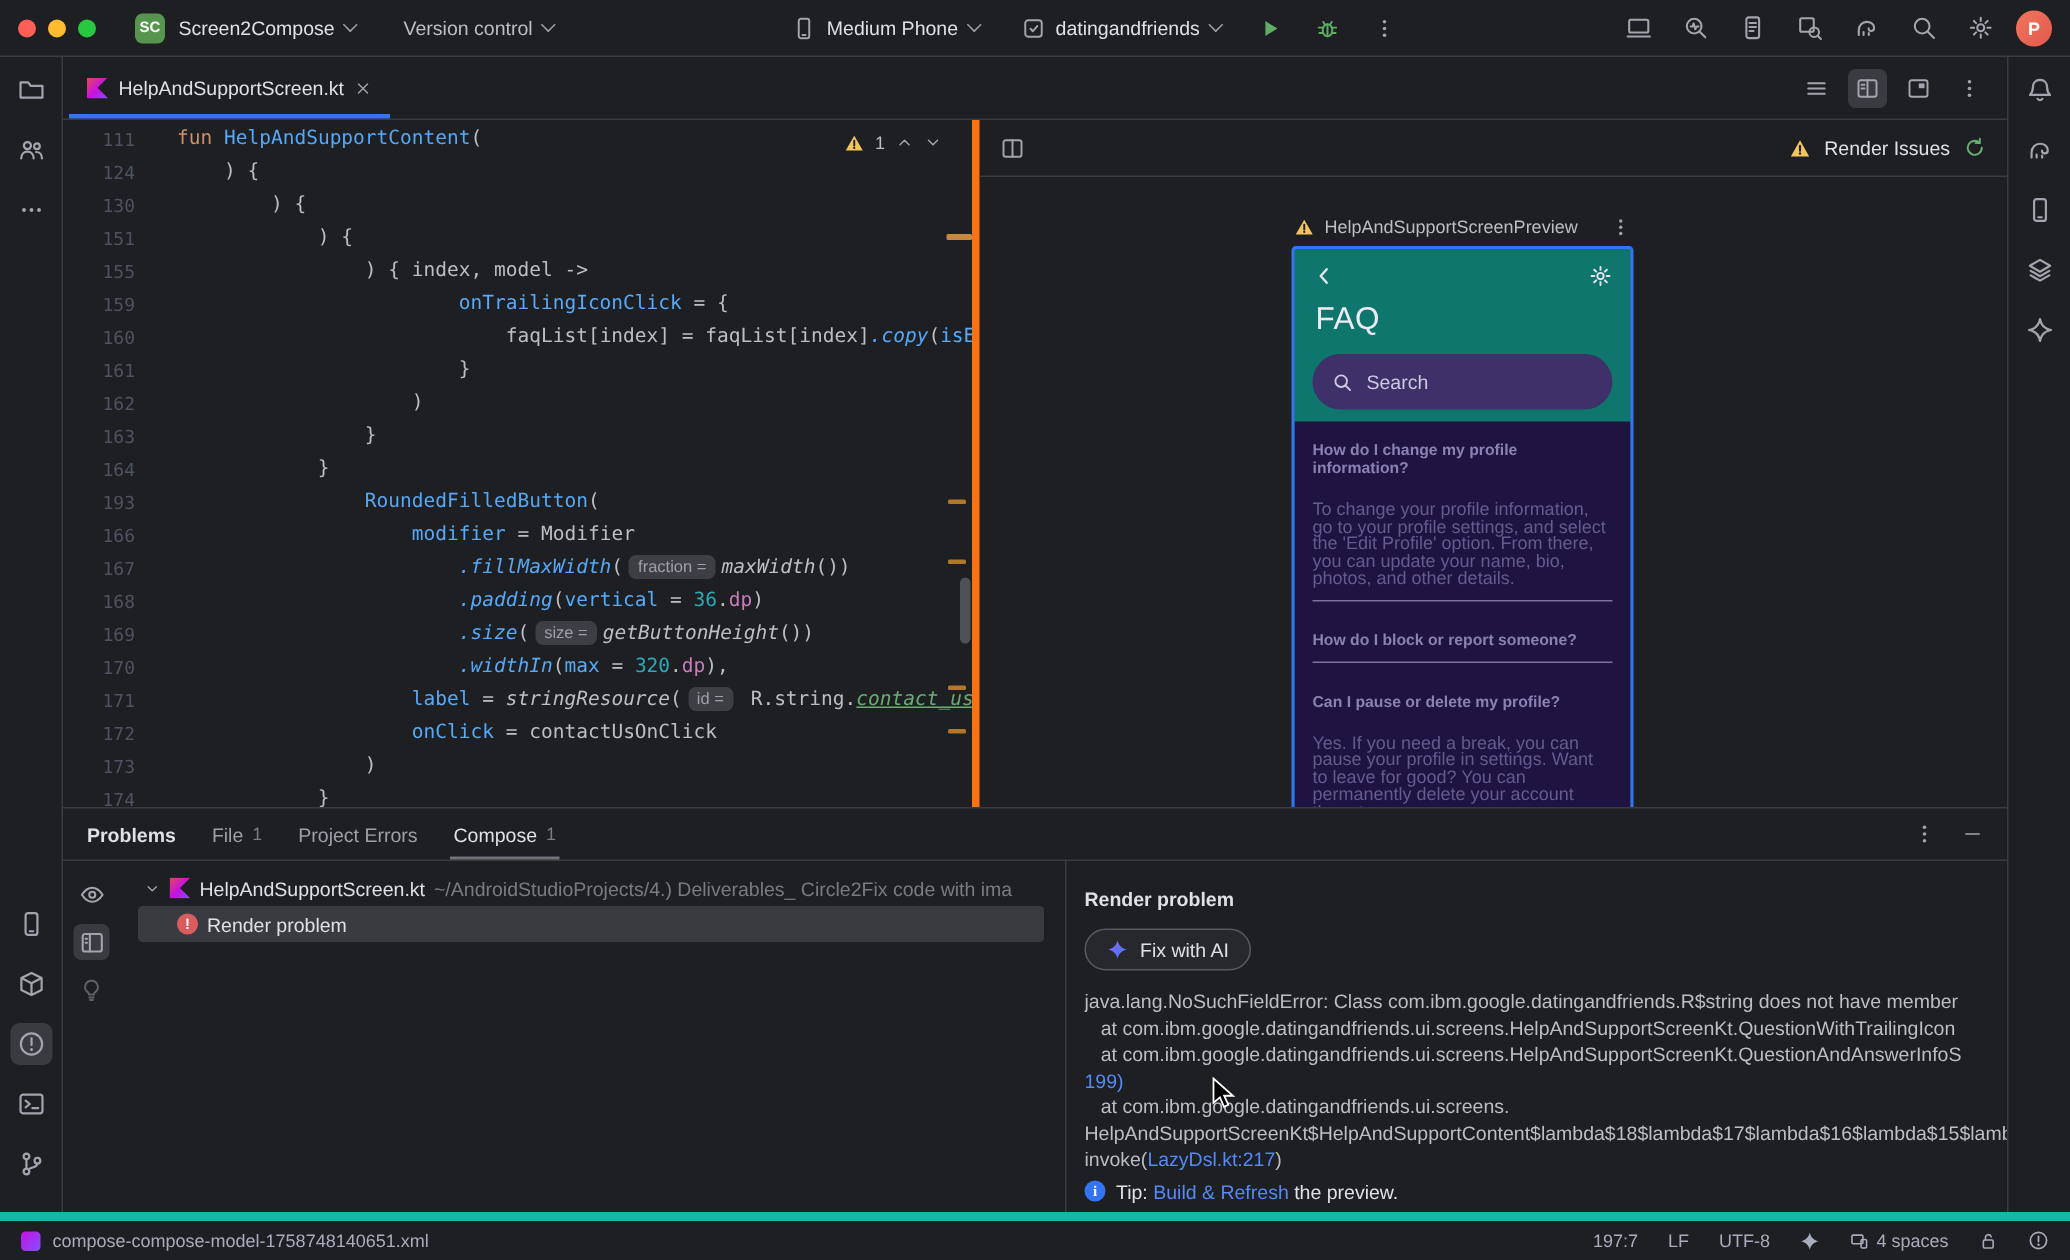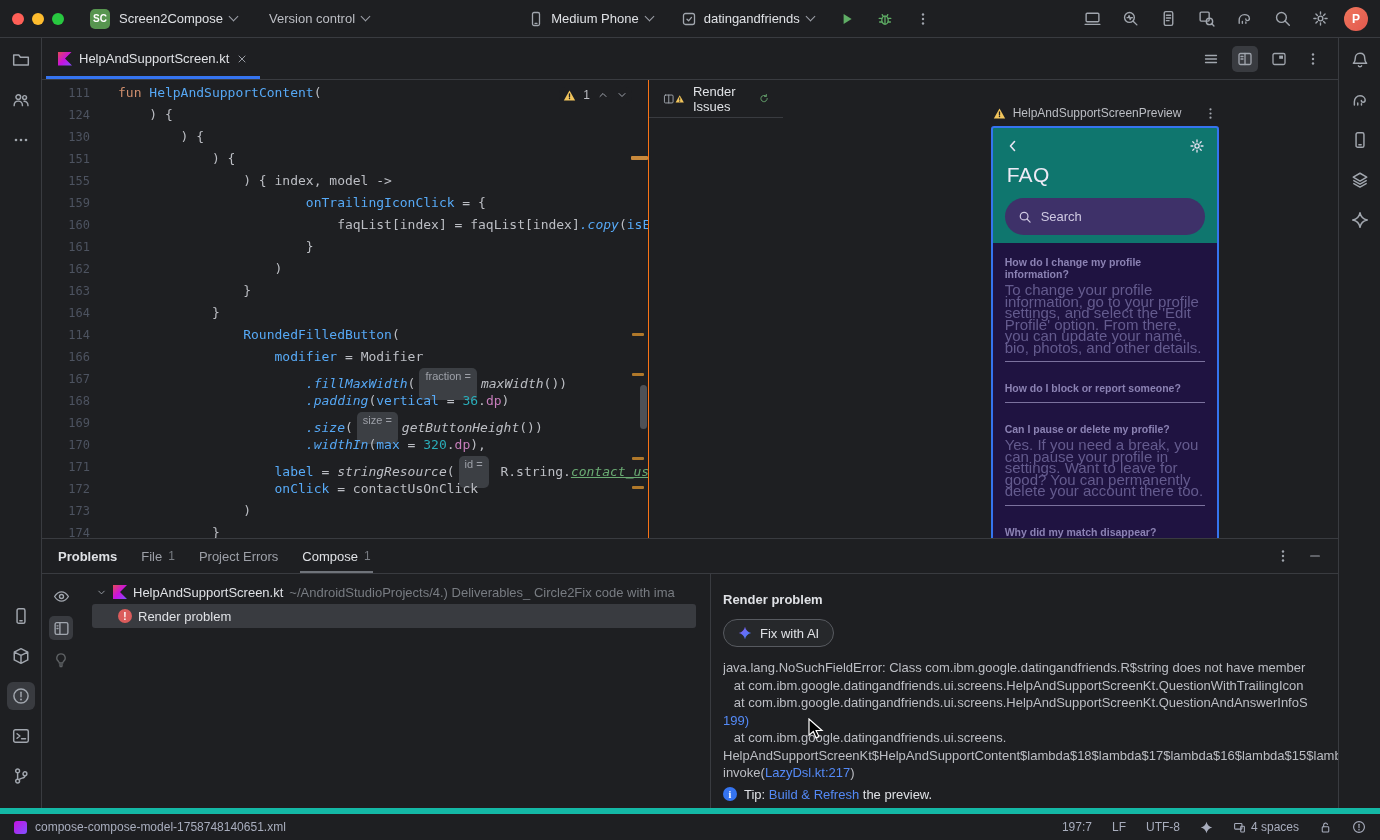--- a/index.html
+++ b/index.html
@@ -57,44 +57,44 @@
   .t-kw{color:#CF8E6D}
   .t-fn{color:#56A8F5}
   .t-ext{color:#56A8F5;font-style:italic}
   .t-d{color: #BCBEC4}
   .t-na{color:#57AAF7}
   .t-num{color:#2AACB8}
   .t-prop{color:#C77DBB;}
   .t-itd{color:#BCBEC4;font-style:italic}
   .t-gu{color:#6AAB73;font-style:italic;text-decoration:underline}
   .t-chip{display:inline-block;background:#3C3F44;color:#9DA0A8;border-radius:5px;padding:0 6px;margin:0 4px;
-          font-size:11px;line-height:16px;height:32px;vertical-align:middle;font-family:"Liberation Sans",sans-serif}
+          font-size:11px;line-height:16px;height:16px;vertical-align:middle;font-family:"Liberation Sans",sans-serif}
   .inspect-widget{position:absolute;top:7px;right:16px;display:flex;align-items:center;gap:7px;
                   color:#BCBEC4;font-size:12px;font-family:"Liberation Sans",sans-serif;background:#1E1F22;padding:1px 4px;border-radius:6px}
   .scroll-thumb{position:absolute;right:1px;top:305px;width:7px;height:44px;background:#4E5157;border-radius:4px}
   .mark{position:absolute;background:#B0782A;border-radius:1px}
 
   
-  .preview{flex:1;border-left:1px solid #f97316;display:flex;min-width:0}
+  .preview{flex:1;border-left:5px solid #f97316;display:flex;flex-direction:column;min-width:0}
   .ptoolbar{height:38px;flex:0 0 38px;border-bottom:1px solid #393B40;display:flex;align-items:center;padding:0 14px}
   .ptool-right{margin-left:auto;display:flex;align-items:center;gap:9px}
   .pcanvas{flex:1;position:relative;overflow:hidden}
   .stage{position:absolute;left:208px;top:26px;width:228px}
   .pcard-head{display:flex;align-items:center;gap:7px;color:#BCBEC4;font-size:12px;padding:0 2px}
   .pcard-head .kebab{margin-left:auto}
   .phone{margin-top:6px;height:480px;border:2px solid #3574F0;border-radius:3px;background:#0f766e;
          display:flex;flex-direction:column;overflow:hidden;font-family:"Liberation Sans",sans-serif}
   .phone-head{display:flex;justify-content:space-between;align-items:center;padding:10px 12px 0}
   .faq-title{font-size:21px;color:#EDEAF5;margin:9px 0 0 14px;font-weight:400;letter-spacing:.3px}
   .search-pill{margin:11px 12px 0;height:37px;border-radius:19px;background:#3E3169;display:flex;align-items:center;
                gap:9px;padding:0 13px;color:#CFC9E2;font-size:13px}
   .faq-list{margin-top:8px;background:#1F1341;flex:1;padding:0 12px 10px}
   .fq{font-size:10.5px;color:#8B82B3;padding-top:13px;font-weight:700}
   .faq-item + .faq-item .fq{padding-top:20px}
-  .fa{font-size:15px;line-height:11.5px;color:#645B8E;margin-top:4px}
+  .fa{font-size:12px;line-height:11.5px;color:#645B8E;margin-top:16px}
   .fdiv{height:1px;background:#B5ADD8;opacity:.62;margin-top:8px}
 
   
   .panel{height:270px;flex:0 0 270px;border-top:1px solid #393B40;display:flex;flex-direction:column}
   .panel-head{height:34px;flex:0 0 34px;display:flex;align-items:center;padding:0 16px;gap:24px}
   .panel-title{font-weight:700}
   .panel-tabs{display:flex;gap:24px;height:100%}
   .ptab{color:#9DA0A8;display:flex;gap:6px;align-items:center;height:100%;position:relative}
   .ptab.active{color:#DFE1E5}
   .ptab.active::after{content:'';position:absolute;bottom:0;left:-2px;right:-2px;height:2px;background:#6F737A}
@@ -389,21 +389,21 @@
               <div class="code-line"><span class="ln">124</span><span class="code-text" style="padding-left: 4ch;"><span class="t-d">) {</span></span></div>
               <div class="code-line"><span class="ln">130</span><span class="code-text" style="padding-left: 8ch;"><span class="t-d">) {</span></span></div>
               <div class="code-line"><span class="ln">151</span><span class="code-text" style="padding-left: 12ch;"><span class="t-d">) {</span></span></div>
               <div class="code-line"><span class="ln">155</span><span class="code-text" style="padding-left: 16ch;"><span class="t-d">) { index, model -&gt;</span></span></div>
               <div class="code-line"><span class="ln">159</span><span class="code-text" style="padding-left: 24ch;"><span class="t-na">onTrailingIconClick</span><span class="t-d"> = {</span></span></div>
               <div class="code-line"><span class="ln">160</span><span class="code-text" style="padding-left: 28ch;"><span class="t-d">faqList[index] = faqList[index]</span><span class="t-ext">.copy</span><span class="t-d">(</span><span class="t-na">isE</span></span></div>
               <div class="code-line"><span class="ln">161</span><span class="code-text" style="padding-left: 24ch;"><span class="t-d">}</span></span></div>
               <div class="code-line"><span class="ln">162</span><span class="code-text" style="padding-left: 20ch;"><span class="t-d">)</span></span></div>
               <div class="code-line"><span class="ln">163</span><span class="code-text" style="padding-left: 16ch;"><span class="t-d">}</span></span></div>
               <div class="code-line"><span class="ln">164</span><span class="code-text" style="padding-left: 12ch;"><span class="t-d">}</span></span></div>
-              <div class="code-line"><span class="ln">114</span><span class="code-text" style="padding-left: 16ch;"><span class="t-fn">RoundedFilledButton</span><span class="t-d">(</span></span></div>
+              <div class="code-line"><span class="ln">193</span><span class="code-text" style="padding-left: 16ch;"><span class="t-fn">RoundedFilledButton</span><span class="t-d">(</span></span></div>
               <div class="code-line"><span class="ln">166</span><span class="code-text" style="padding-left: 20ch;"><span class="t-na">modifier</span><span class="t-d"> = Modifier</span></span></div>
               <div class="code-line"><span class="ln">167</span><span class="code-text" style="padding-left: 24ch;"><span class="t-ext">.fillMaxWidth</span><span class="t-d">(</span><span class="t-chip">fraction =</span><span class="t-itd">maxWidth</span><span class="t-d">())</span></span></div>
               <div class="code-line"><span class="ln">168</span><span class="code-text" style="padding-left: 24ch;"><span class="t-ext">.padding</span><span class="t-d">(</span><span class="t-na">vertical</span><span class="t-d"> = </span><span class="t-num">36</span><span class="t-d">.</span><span class="t-prop">dp</span><span class="t-d">)</span></span></div>
               <div class="code-line"><span class="ln">169</span><span class="code-text" style="padding-left: 24ch;"><span class="t-ext">.size</span><span class="t-d">(</span><span class="t-chip">size =</span><span class="t-itd">getButtonHeight</span><span class="t-d">())</span></span></div>
               <div class="code-line"><span class="ln">170</span><span class="code-text" style="padding-left: 24ch;"><span class="t-ext">.widthIn</span><span class="t-d">(</span><span class="t-na">max</span><span class="t-d"> = </span><span class="t-num">320</span><span class="t-d">.</span><span class="t-prop">dp</span><span class="t-d">),</span></span></div>
               <div class="code-line"><span class="ln">171</span><span class="code-text" style="padding-left: 20ch;"><span class="t-na">label</span><span class="t-d"> = </span><span class="t-itd">stringResource</span><span class="t-d">(</span><span class="t-chip">id =</span><span class="t-d"> R.string.</span><span class="t-gu">contact_us</span></span></div>
               <div class="code-line"><span class="ln">172</span><span class="code-text" style="padding-left: 20ch;"><span class="t-na">onClick</span><span class="t-d"> = contactUsOnClick</span></span></div>
               <div class="code-line"><span class="ln">173</span><span class="code-text" style="padding-left: 16ch;"><span class="t-d">)</span></span></div>
               <div class="code-line"><span class="ln">174</span><span class="code-text" style="padding-left: 12ch;"><span class="t-d">}</span></span></div>
             </div>

